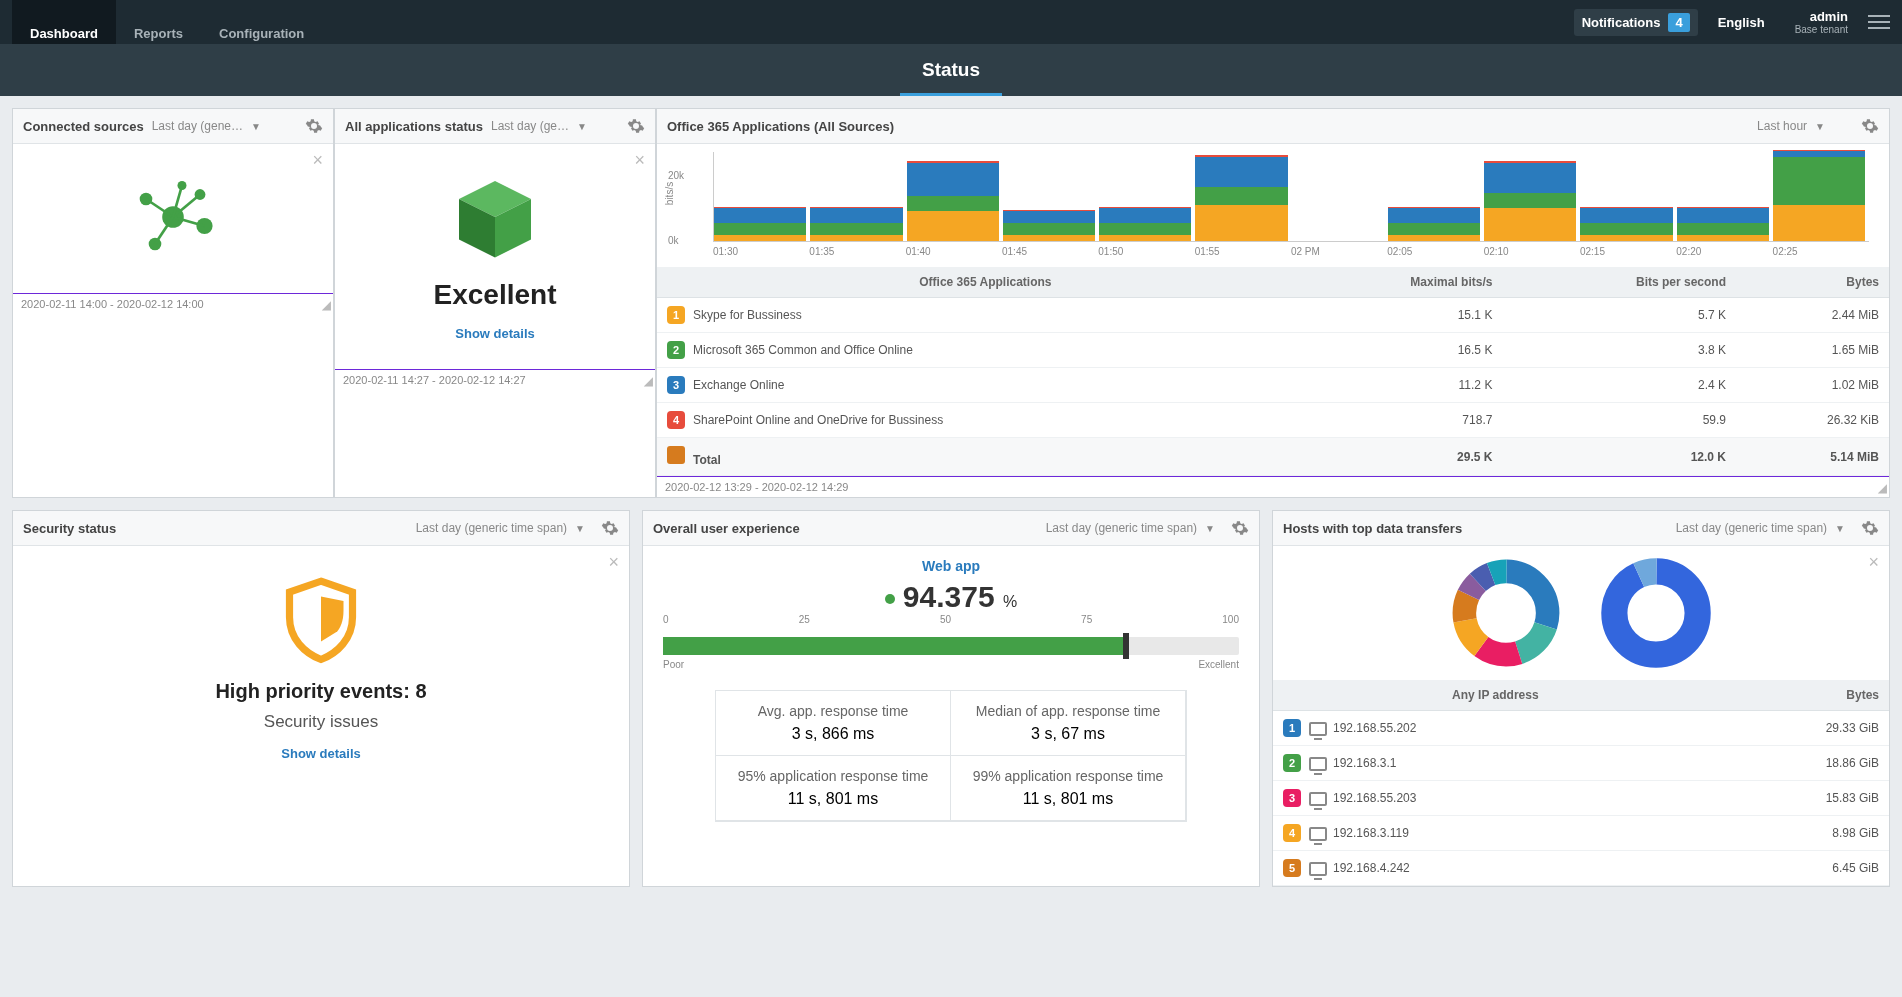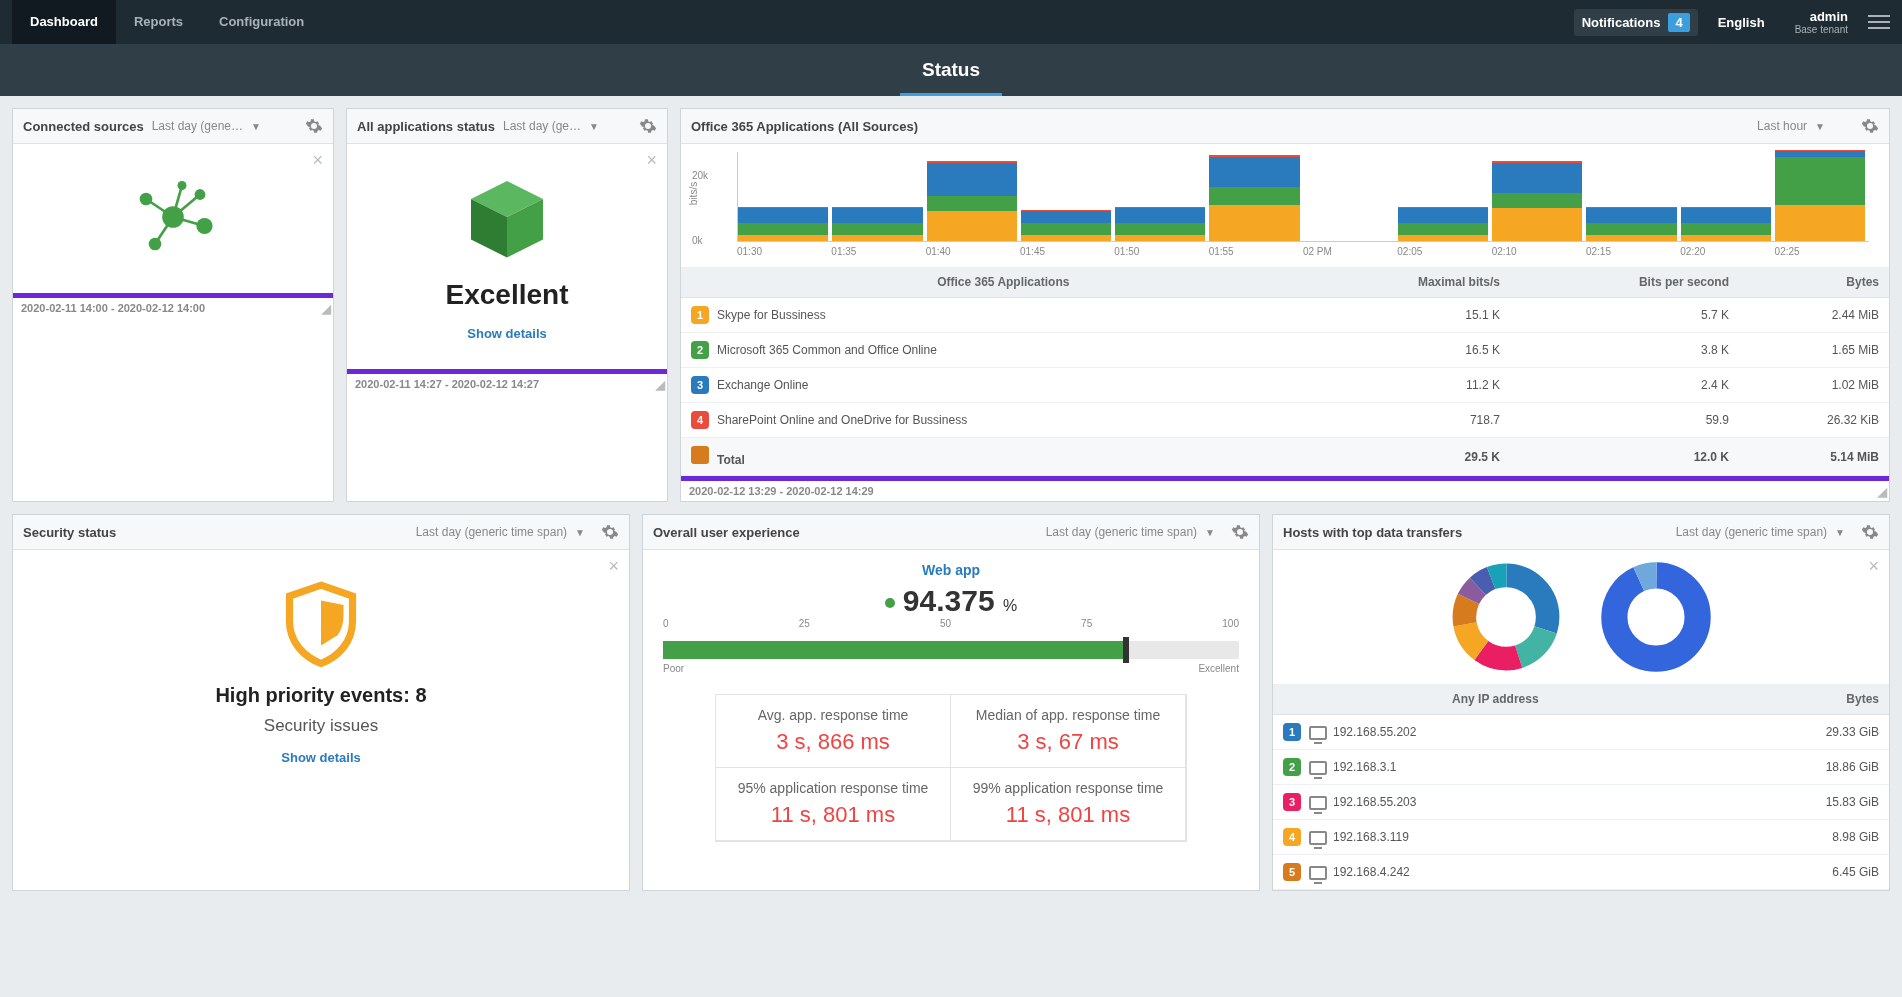--- a/index.html
+++ b/index.html
@@ -1,49 +1,49 @@
 <!DOCTYPE html>
 <html><head>
 <meta charset="utf-8">
 <style>
 * { box-sizing: border-box; margin: 0; padding: 0; }
 body { font-family: Arial, Helvetica, sans-serif; background: #e9ecef; color: #333; font-size: 13px; width: 1902px; }
 .topbar { background: #1e2b33; display: flex; align-items: center; height: 44px; padding: 0 12px; }
-.topbar .tab { color: #a8b2b8; padding: 0 18px; height: 44px; line-height: 44px; font-weight: bold; cursor: pointer; }
+.topbar .tab { color: #a8b2b8; padding: 12px 18px; height: 44px; line-height: 44px; font-weight: bold; cursor: pointer; }
 .topbar .tab.active { color: #fff; background: #111a20; }
 .topbar .spacer { flex: 1; }
 .notif { background: #2f3e47; color: #fff; padding: 4px 8px; border-radius: 3px; display: flex; align-items: center; gap: 8px; cursor: pointer; font-weight: bold; }
 .notif .badge { background: #3a9fdc; color: #fff; padding: 2px 7px; border-radius: 2px; }
 .topbar .lang { color: #fff; padding: 0 20px; font-weight: bold; }
 .topbar .user { text-align: right; color: #fff; padding: 0 10px; }
 .topbar .user .u2 { font-size: 10px; color: #a8b2b8; }
 .topbar .menu-icon { width: 22px; height: 14px; display: flex; flex-direction: column; justify-content: space-between; margin-left: 10px; cursor: pointer; }
 .topbar .menu-icon span { height: 2px; background: #a8b2b8; }
 .subbar { background: #2f3e47; display: flex; align-items: center; height: 52px; padding: 0 12px; flex-direction: column; }
 .subbar .stab { color: #cdd5da; padding: 0 22px; height: 52px; line-height: 52px; font-size: 19px; font-weight: bold; cursor: pointer; }
 .subbar .stab.active { color: #fff; border-bottom: 3px solid #3a9fdc; }
 .subbar .plus { width: 22px; height: 22px; border-radius: 50%; background: #3d4c55; color: #cdd5da; display: flex; align-items: center; justify-content: center; margin-left: 15px; cursor: pointer; font-size: 14px; }
 .subbar .right { margin-left: auto; display: flex; align-items: center; gap: 18px; color: #cdd5da; }
 .subbar .time-sel { font-size: 16px; cursor: pointer; }
 .gear-icon, .help-icon { width: 18px; height: 18px; fill: #888; cursor: pointer; }
 .subbar .gear-icon, .subbar .help-icon { fill: #cdd5da; }
-.grid { padding: 12px; display: grid; grid-template-columns: 322px 322px 1fr; gap: 12px; }
+.grid { padding: 12px; display: grid; grid-template-columns: 322px 322px 1fr; }
 .row2 { padding: 0 12px 12px; display: grid; grid-template-columns: 1fr 1fr 1fr; gap: 12px; }
 .panel { background: #fff; border: 1px solid #d0d5d9; position: relative; }
 .panel-head { background: #f7f8f9; border-bottom: 1px solid #e0e4e7; padding: 8px 10px; display: flex; align-items: center; gap: 8px; }
 .panel-head .title { font-weight: bold; color: #444; }
 .panel-head .sub { color: #888; font-size: 12px; }
 .panel-head .hspacer { flex: 1; }
 .panel-head .caret { color: #888; font-size: 10px; cursor: pointer; }
 .panel-body { padding: 12px; position: relative; }
 .close-x { position: absolute; top: 6px; right: 10px; color: #bbb; font-size: 18px; cursor: pointer; }
 .big-center { text-align: center; padding: 28px 10px; }
 .big-center .headline { font-size: 28px; font-weight: bold; color: #222; margin-top: 12px; line-height: 1.25; }
 .link { color: #2a7bbd; cursor: pointer; font-weight: bold; }
-.panel-foot { font-size: 11px; color: #888; padding: 4px 8px; border-top: 5px solid #6d28d9; text-align: left; position: relative; font-weight: bold; }
+.panel-foot { font-size: 11px; color: #888; padding: 4px 8px; border-top: 1px solid #6d28d9; text-align: left; position: relative; }
 .panel-foot .resize { position: absolute; right: 2px; bottom: 2px; color: #bbb; font-size: 12px; }
 .net-icon svg, .cube-icon svg, .shield-icon svg { width: 90px; height: 90px; }
 .table { width: 100%; border-collapse: collapse; font-size: 12px; }
 .table th { text-align: center; background: #eef1f3; color: #666; font-weight: bold; padding: 8px 10px; border-bottom: 1px solid #dde2e5; }
 .table th.r, .table td.r { text-align: right; }
 .table td { padding: 8px 10px; border-bottom: 1px solid #eef1f3; color: #555; }
 .table tr.total td { font-weight: bold; background: #f7f8f9; }
 .num-badge { display: inline-block; width: 18px; height: 18px; border-radius: 4px; color: #fff; font-size: 11px; text-align: center; line-height: 18px; font-weight: bold; margin-right: 8px; }
 .chart { height: 90px; position: relative; border-left: 1px solid #ccc; border-bottom: 1px solid #ccc; margin: 0 20px 4px 56px; }
 .chart .ylab { position: absolute; left: -46px; font-size: 10px; color: #888; }
@@ -52,21 +52,21 @@
 .chart .barcol { flex: 1; display: flex; flex-direction: column-reverse; margin-right: 4px; }
 .xlabels { display: flex; margin: 0 20px 10px 56px; font-size: 10px; color: #888; }
 .xlabels span { flex: 1; text-align: left; }
 .slider-track { background: #e8e8e8; height: 18px; position: relative; border-radius: 2px; margin: 12px 8px 4px; }
 .slider-fill { background: #43a047; height: 100%; }
 .slider-handle { position: absolute; top: -4px; width: 6px; height: 26px; background: #333; }
 .scale { display: flex; justify-content: space-between; font-size: 10px; color: #888; margin: 0 8px; }
 .ux-grid { display: grid; grid-template-columns: 1fr 1fr; border: 1px solid #e0e4e7; margin: 20px 60px 0; }
 .ux-cell { padding: 12px; text-align: center; border: 1px solid #e0e4e7; margin: -1px 0 0 -1px; }
 .ux-cell .lbl { font-size: 14px; color: #666; margin-bottom: 6px; }
-.ux-cell .val { font-size: 22px; color: #ef4444; }
+.ux-cell .val { font-size: 16px; color: #000000; }
 .webapp-title { text-align: center; color: #2a7bbd; font-weight: bold; margin-bottom: 6px; font-size: 14px; }
 .pct { text-align: center; font-size: 30px; font-weight: bold; color: #333; }
 .pct .dot { display: inline-block; width: 10px; height: 10px; background: #43a047; border-radius: 50%; margin-right: 8px; vertical-align: middle; }
 .pct small { font-size: 16px; font-weight: normal; }
 .donuts { display: flex; justify-content: center; gap: 30px; padding: 12px 0; }
 .monitor-icon { display: inline-block; width: 18px; height: 14px; vertical-align: middle; margin-right: 6px; position: relative; }
 .monitor-icon::before { content: ''; position: absolute; inset: 0; border: 2px solid #888; border-radius: 2px; }
 .monitor-icon::after { content: ''; position: absolute; bottom: -4px; left: 5px; width: 8px; height: 2px; background: #888; }
 </style>
 </head>

